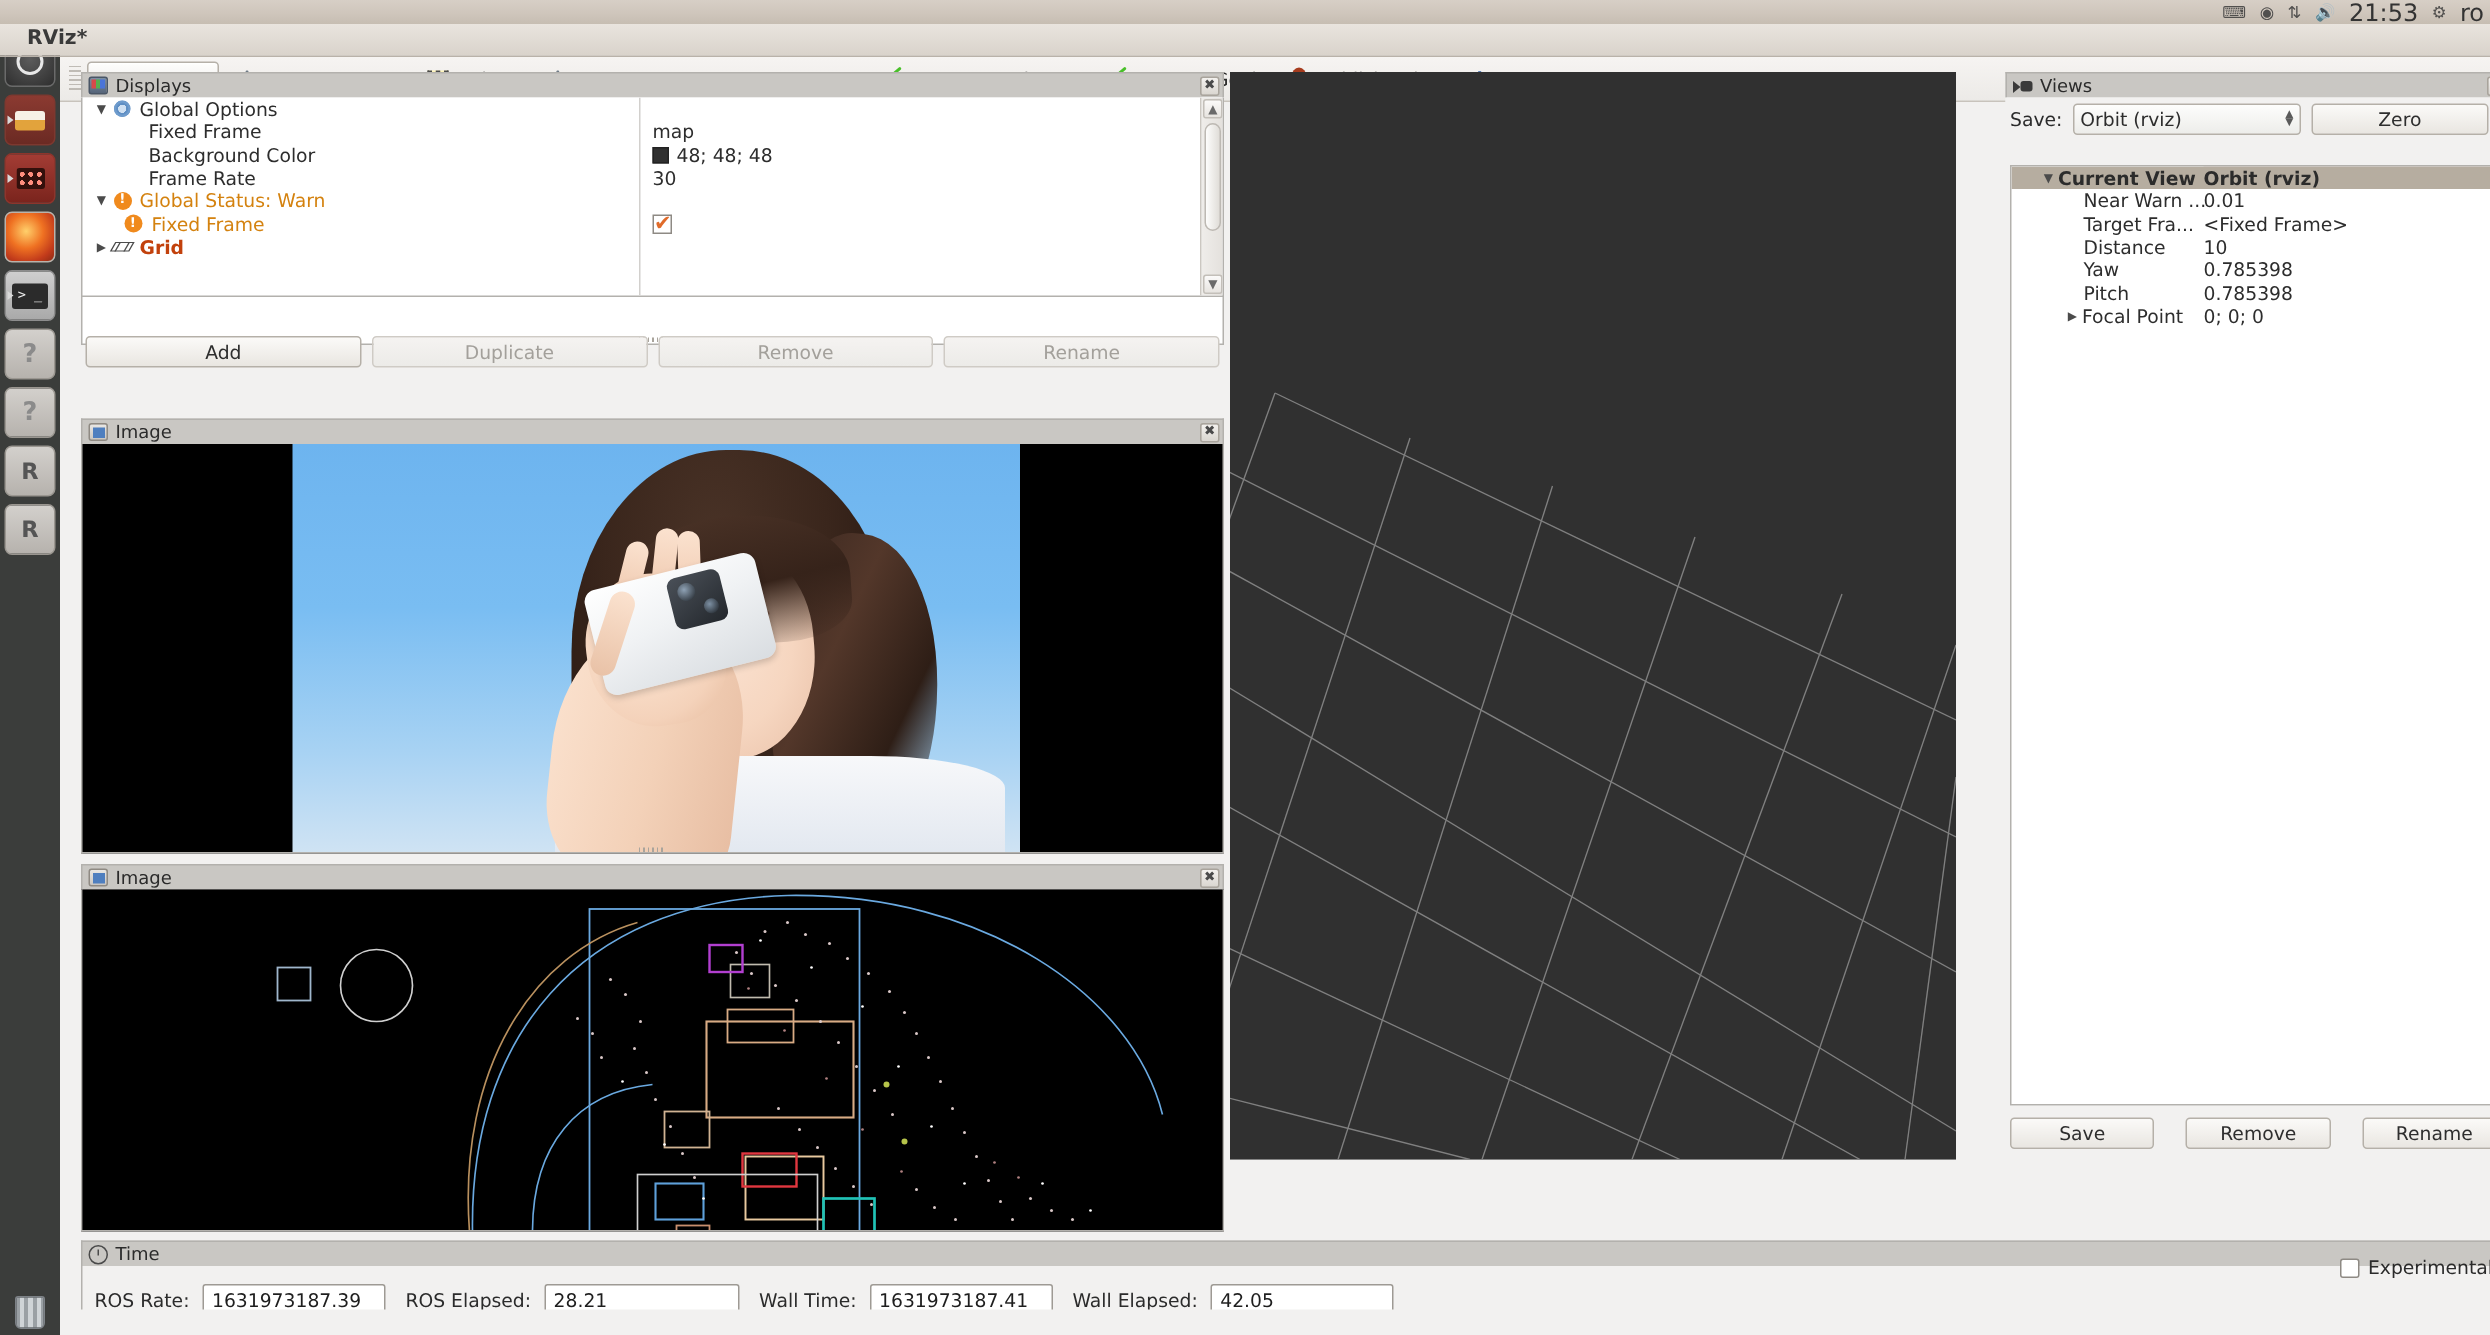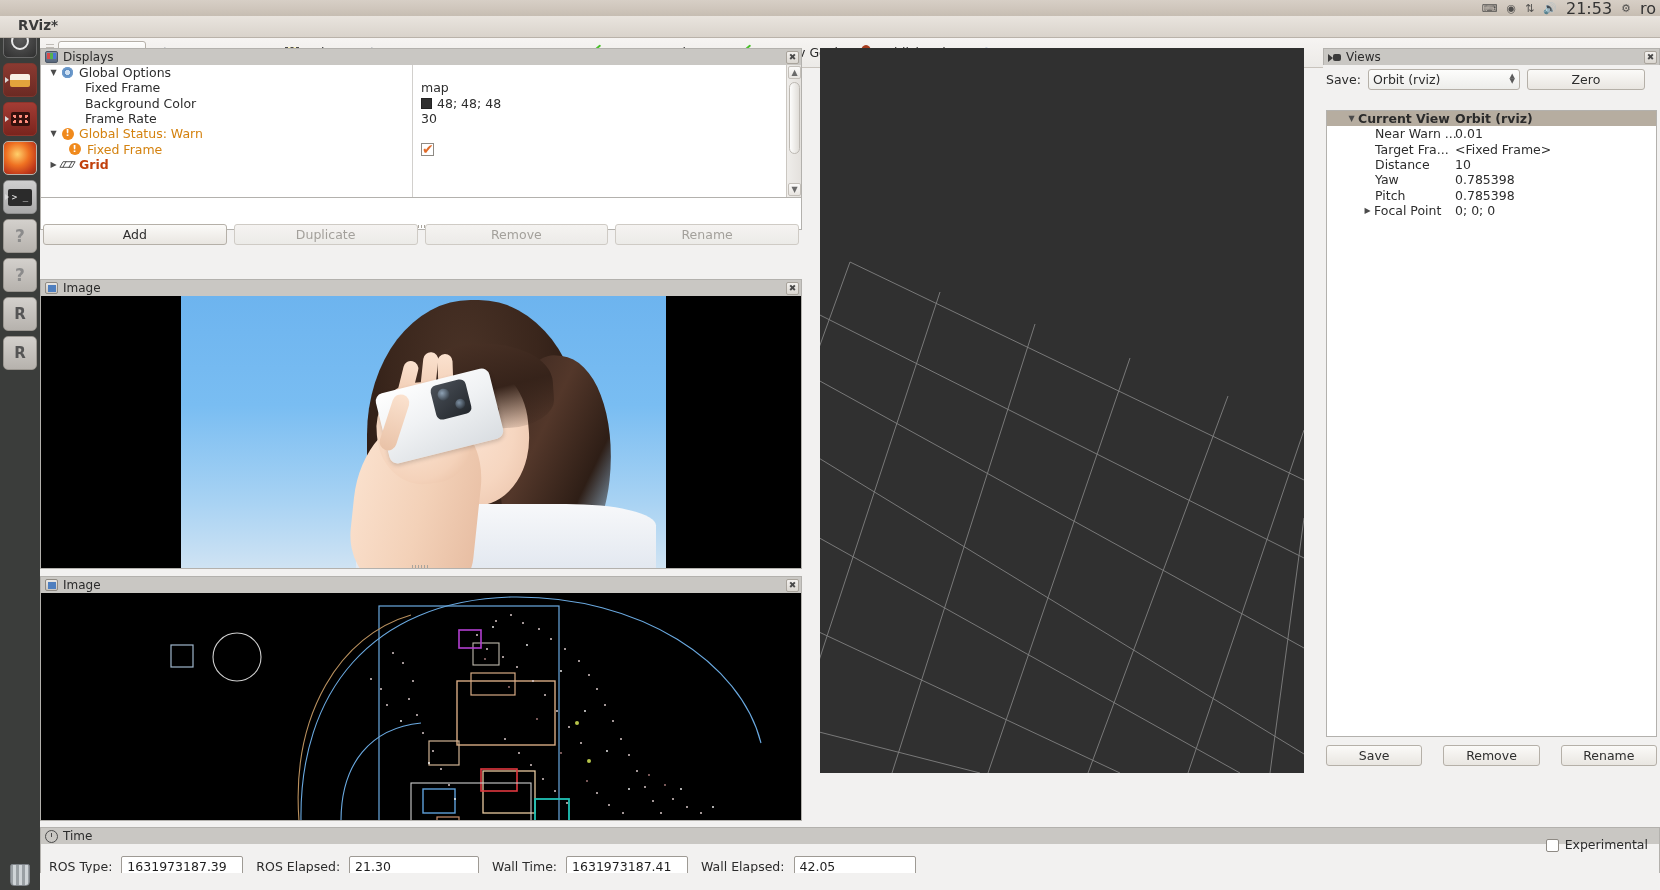--- a/index.html
+++ b/index.html
@@ -116,21 +116,21 @@
   .ico-pin{ width:12px;height:15px; position:relative;}
   .ico-pin::before{content:""; position:absolute; left:1px; top:0; width:10px;height:10px;
       border-radius:50% 50% 50% 50%/60% 60% 40% 40%; background:#a63c1e;}
   .ico-pin::after{content:""; position:absolute; left:4.5px; top:8px; width:3px;height:7px;
       background:#a63c1e; clip-path:polygon(0 0,100% 0,50% 100%);}
   .ico-plus{ color:#5b7fb5; font-size:17px; font-weight:bold; line-height:14px;}
   .ico-minus{ color:#5b7fb5; font-size:17px; font-weight:bold; line-height:11px;}
   .ico-caret{ color:#6a6a6a; font-size:9px;}
 
   
-  .panel { position:absolute; background:#f2f1f0; }
+  .panel { position:absolute; background:#f2f1f0;margin-left:14px; }
   .panel-head {
     height:17px; background:#c9c7c3; border:1px solid #b3b1ad; border-bottom:none;
     display:flex; align-items:center; padding-left:4px; gap:5px;
     font-size:12px; color:#2b2b2b;
   }
   .panel-head .close {
     margin-left:auto; margin-right:2px; width:13px; height:13px;
     background: linear-gradient(#f3f1ee,#dad6d0); border:1px solid #a9a49c; border-radius:2px;
     display:flex; align-items:center; justify-content:center; font-size:9px; color:#4a4a4a;
   }
@@ -751,25 +751,25 @@
       <div class="qbtn">Rename</div>
     </div>
   </div>
 
   <div class="panel" id="time-panel">
     <div class="panel-head">
       <span class="ph-ico ico-clock"></span>
       <span>Time</span>
     </div>
     <div class="time-body">
-      <span class="lbl">ROS Type:</span>
+      <span class="lbl">ROS Rate:</span>
       <div class="tfield" style="width:122px">1631973187.39</div>
 
       <span class="lbl" style="margin-left:4px">ROS Elapsed:</span>
-      <div class="tfield" style="width:130px">21.30</div>
+      <div class="tfield" style="width:130px">28.21</div>
 
       <span class="lbl" style="margin-left:4px">Wall Time:</span>
       <div class="tfield" style="width:122px">1631973187.41</div>
 
       <span class="lbl" style="margin-left:4px">Wall Elapsed:</span>
       <div class="tfield" style="width:122px">42.05</div>
 
       <div class="exp-row">
         <span class="chk-off"></span>
         <span class="lbl">Experimental</span>

